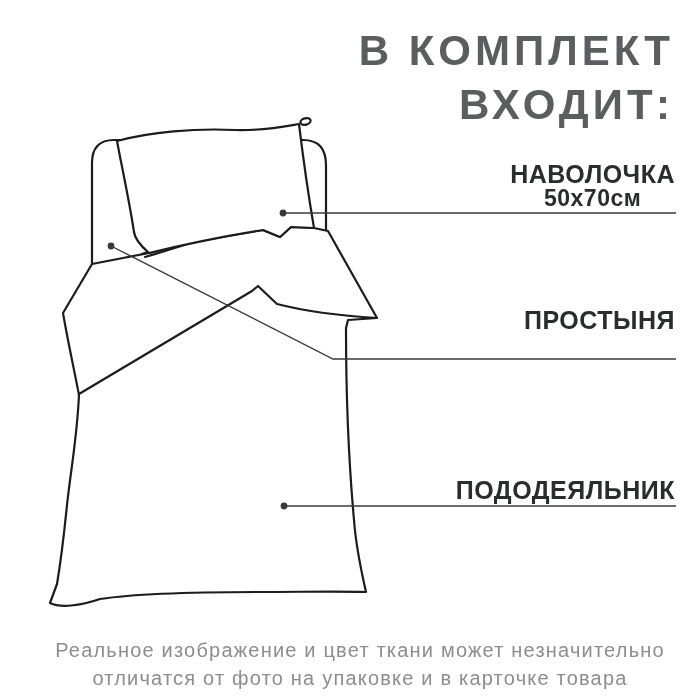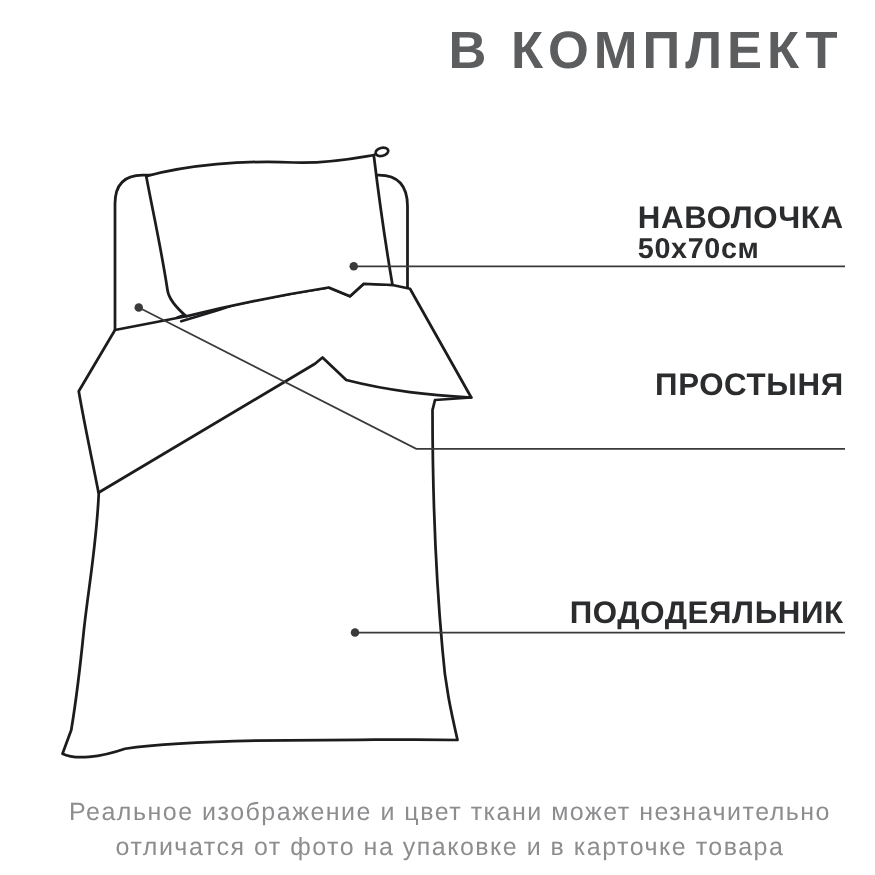--- a/index.html
+++ b/index.html
@@ -26,38 +26,38 @@
   .draw-fill { fill: #ffffff; }
   .leader {
     fill: none;
     stroke: var(--leader-line, #3A3A3C);
     stroke-width: 1.4;
   }
   .leader-dot { fill: var(--leader-line, #3A3A3C); stroke: none; }
 
   .title {
     position: absolute;
-    top: 13px;
+    top: 24px;
     right: 26px;
     text-align: right;
     color: var(--title-text, #5C5D5F);
     font-size: 42px;
     font-weight: 700;
     letter-spacing: 4px;
     line-height: 54px;
     white-space: nowrap;
   }
   .item {
     position: absolute;
     right: 25px;
-    text-align: left;
+    text-align: center;
     white-space: nowrap;
   }
   .item-pillowcase { top: 162px; }
-  .item-sheet { top: 296px; }
+  .item-sheet { top: 308px; }
   .item-duvet { top: 430px; margin-top: 48px; }
   .item-name {
     font-size: 25px;
     font-weight: 700;
     letter-spacing: 0.5px;
     color: var(--label-text, #2B2C2E);
     line-height: 24px;
   }
   .item-size {
     font-size: 23px;
@@ -129,20 +129,21 @@
     <path class="leader" d="M 283,213 L 676,213"></path>
     <path class="leader" d="M 111,246 L 333,359 L 676,359"></path>
     <path class="leader" d="M 284,506 L 676,506"></path>
     <circle class="leader-dot" cx="283" cy="213" r="3.4"></circle>
     <circle class="leader-dot" cx="111" cy="246" r="3.4"></circle>
     <circle class="leader-dot" cx="284" cy="506" r="3.4"></circle>
   </svg>
 
   <div class="title">
     <div>В КОМПЛЕКТ</div>
+    <div>ВХОДИТ:</div>
   </div>
 
   <div class="item item-pillowcase">
     <div class="item-name">НАВОЛОЧКА</div>
     <div class="item-size">50х70см</div>
   </div>
 
   <div class="item item-sheet">
     <div class="item-name">ПРОСТЫНЯ</div>
   </div>

